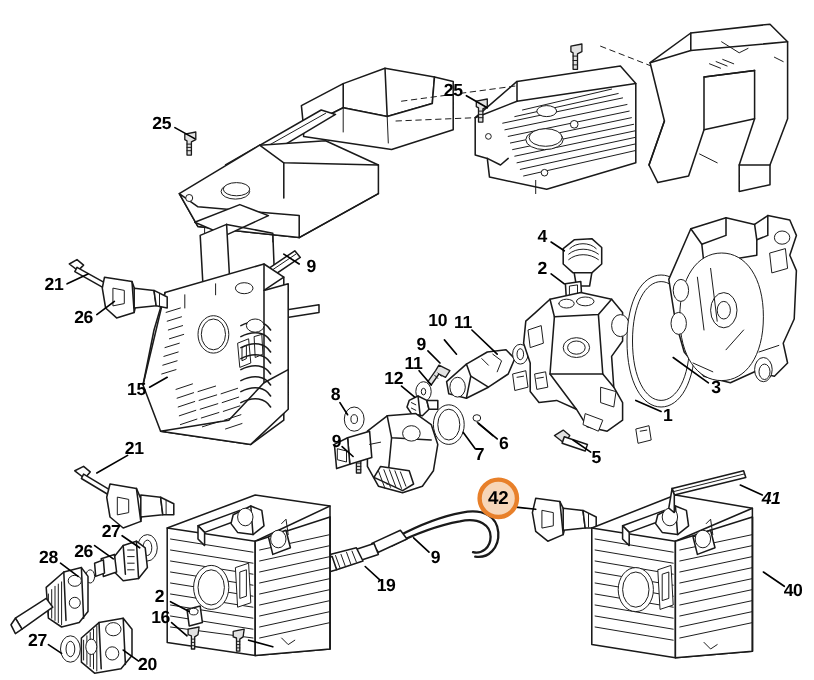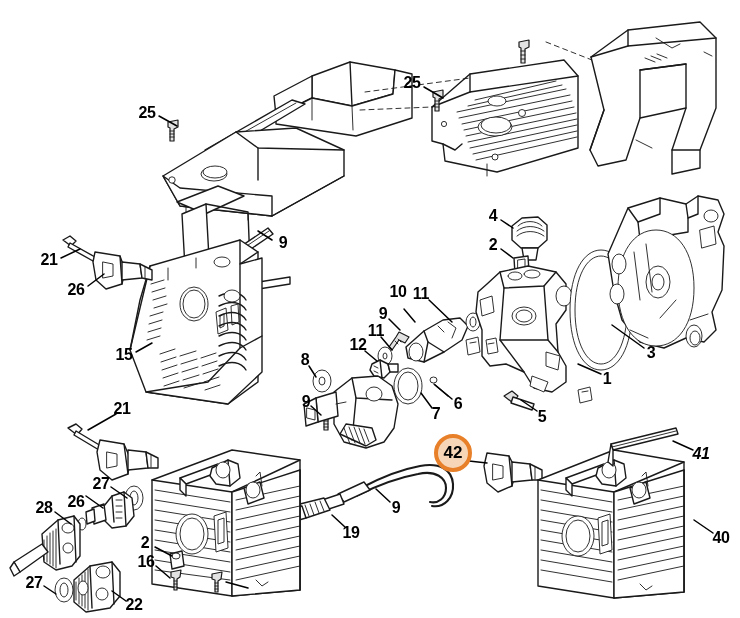--- a/index.html
+++ b/index.html
@@ -542,21 +542,21 @@
       <div class="part-label" style="left: 421px; top: 294px;">11</div>
       <div class="part-label" style="left: 376px; top: 331px;">11</div>
       <div class="part-label" style="left: 358px; top: 345px;">12</div>
       <div class="part-label" style="left: 396px; top: 508px;">9</div>
       <div class="part-label" style="left: 351px; top: 533px; text-align: center;">19</div>
       <div class="part-label" style="left: 122px; top: 409px;">21</div>
       <div class="part-label" style="left: 101px; top: 484px;">27</div>
       <div class="part-label" style="left: 76px; top: 492px; margin-top: 10px;">26</div>
       <div class="part-label" style="left: 44px; top: 508px;">28</div>
       <div class="part-label" style="left: 34px; top: 583px;">27</div>
-      <div class="part-label" style="left: 134px; top: 605px;">22</div>
+      <div class="part-label" style="left: 134px; top: 605px;">20</div>
       <div class="part-label" style="left: 145px; top: 543px;">2</div>
       <div class="part-label" style="left: 146px; top: 562px;">16</div>
       <div class="part-label" style="left: 721px; top: 538px; text-align: center;">40</div>
       <div class="part-label" style="left: 701px; top: 454px; font-style: italic;">41</div>
     </div>
 
   <div class="highlight-badge" id="highlight-42" style="left: 453px; top: 453px;">42</div>
 
 </div>
 

